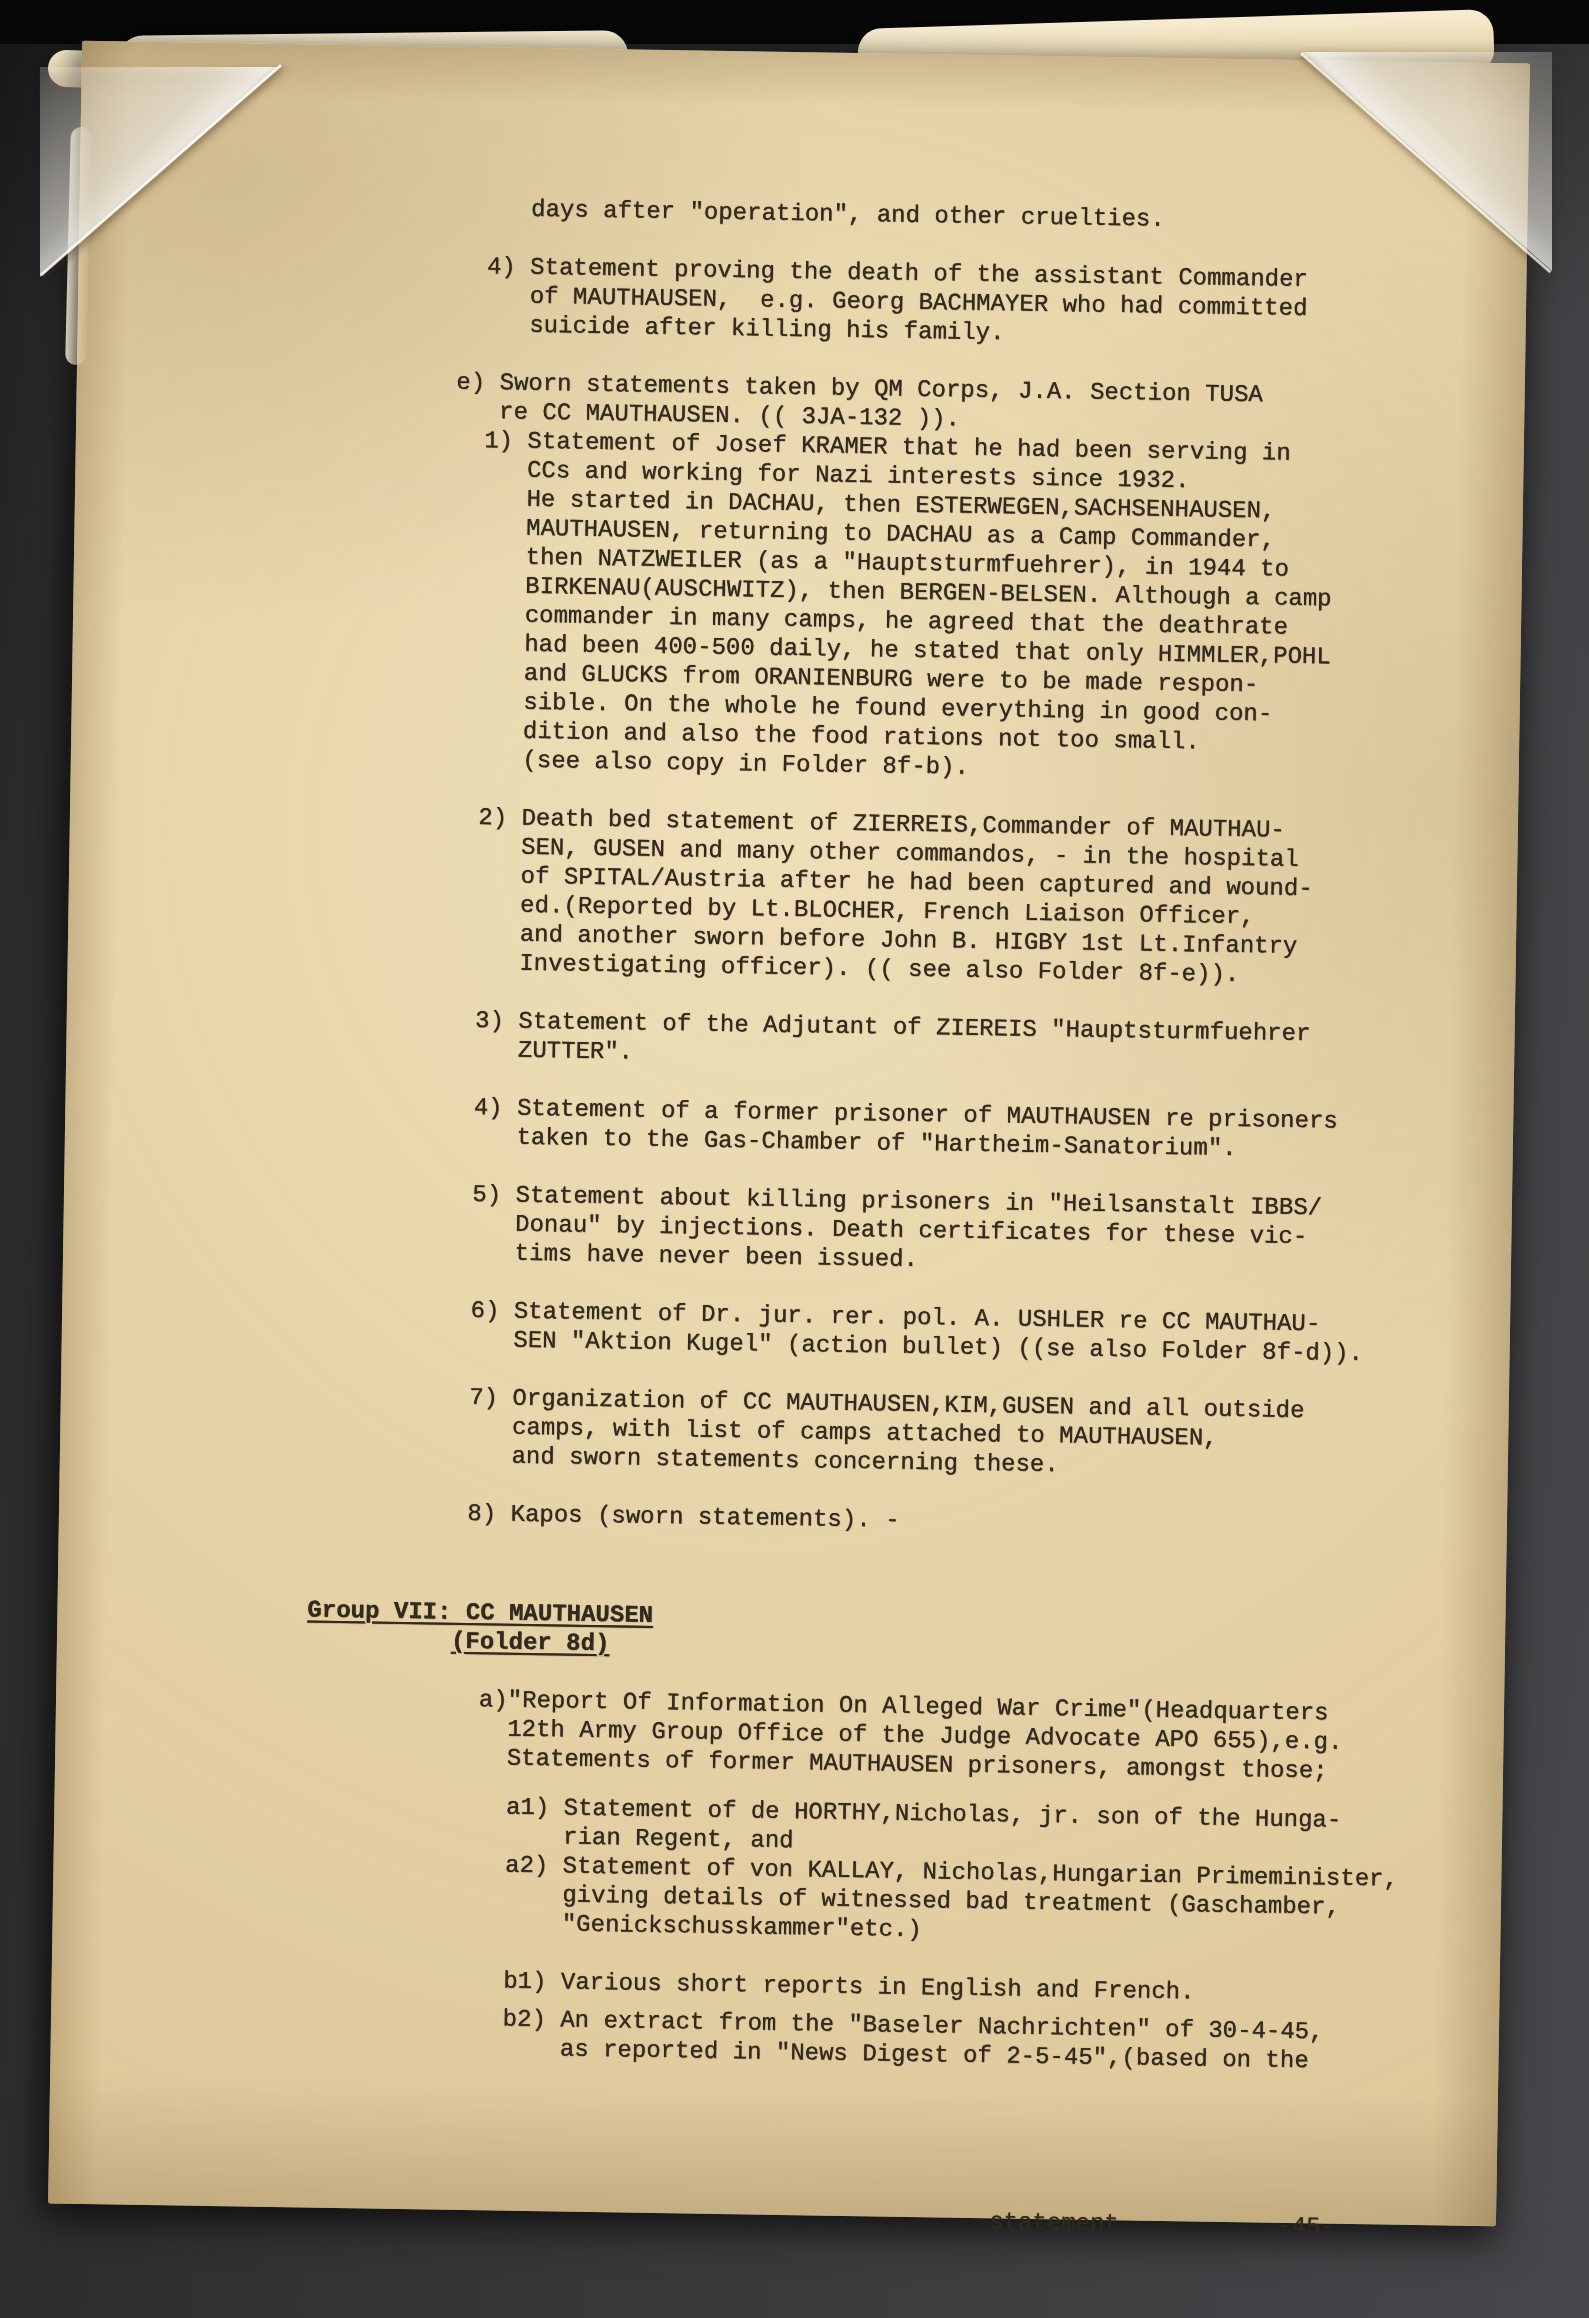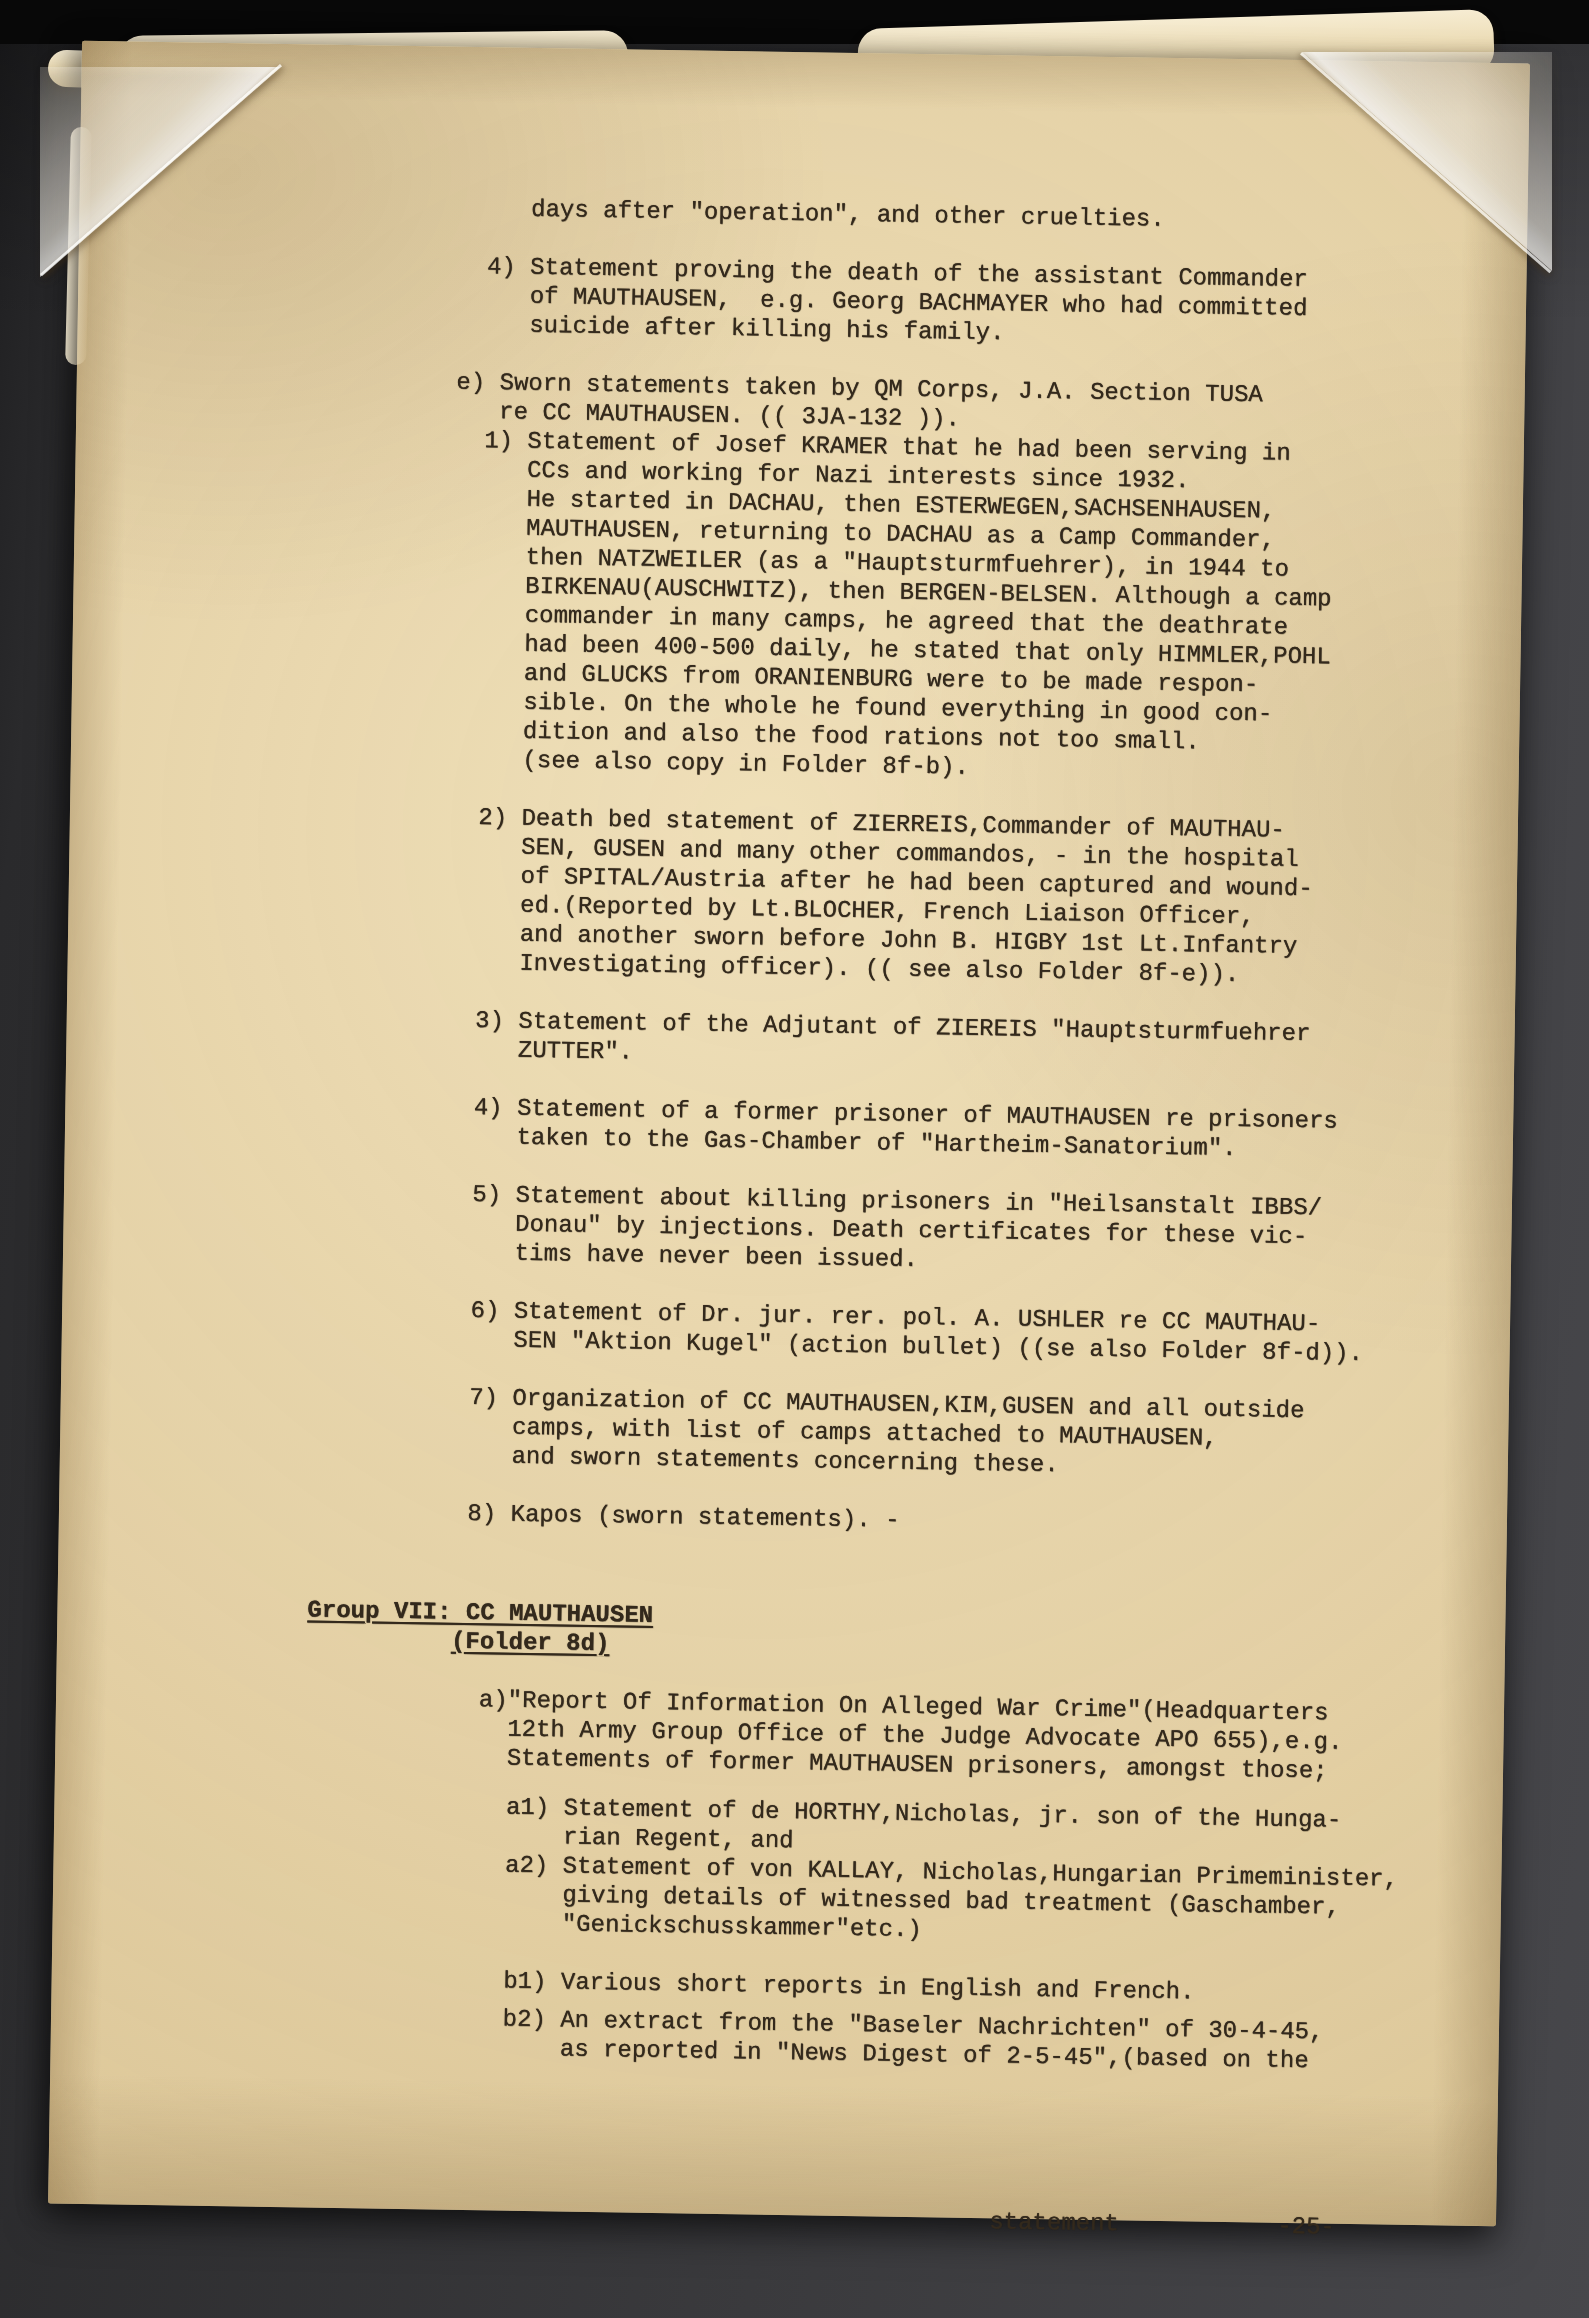--- a/index.html
+++ b/index.html
@@ -113,21 +113,21 @@
   <div class="curl curl-a"></div>
   <div class="curl curl-b"></div>
   <div class="curl curl-c"></div>
 
   <div class="paper">
     <div class="paper-texture"></div>
 
     <div class="text-block">
       <div><div class="block"><div class="line">              days after "operation", and other cruelties.</div></div><div class="block" style="margin-top: calc(var(--lh) * 1);"><div class="line">           4) Statement proving the death of the assistant Commander</div><div class="line">              of MAUTHAUSEN,  e.g. Georg BACHMAYER who had committed</div><div class="line">              suicide after killing his family.</div></div><div class="block" style="margin-top: calc(var(--lh) * 1);"><div class="line">         e) Sworn statements taken by QM Corps, J.A. Section TUSA</div><div class="line">            re CC MAUTHAUSEN. (( 3JA-132 )).</div></div><div class="block"><div class="line">           1) Statement of Josef KRAMER that he had been serving in</div><div class="line">              CCs and working for Nazi interests since 1932.</div><div class="line">              He started in DACHAU, then ESTERWEGEN,SACHSENHAUSEN,</div><div class="line">              MAUTHAUSEN, returning to DACHAU as a Camp Commander,</div><div class="line">              then NATZWEILER (as a "Hauptsturmfuehrer), in 1944 to</div><div class="line">              BIRKENAU(AUSCHWITZ), then BERGEN-BELSEN. Although a camp</div><div class="line">              commander in many camps, he agreed that the deathrate</div><div class="line">              had been 400-500 daily, he stated that only HIMMLER,POHL</div><div class="line">              and GLUCKS from ORANIENBURG were to be made respon-</div><div class="line">              sible. On the whole he found everything in good con-</div><div class="line">              dition and also the food rations not too small.</div><div class="line">              (see also copy in Folder 8f-b).</div></div><div class="block" style="margin-top: calc(var(--lh) * 1);"><div class="line">           2) Death bed statement of ZIERREIS,Commander of MAUTHAU-</div><div class="line">              SEN, GUSEN and many other commandos, - in the hospital</div><div class="line">              of SPITAL/Austria after he had been captured and wound-</div><div class="line">              ed.(Reported by Lt.BLOCHER, French Liaison Officer,</div><div class="line">              and another sworn before John B. HIGBY 1st Lt.Infantry</div><div class="line">              Investigating officer). (( see also Folder 8f-e)).</div></div><div class="block" style="margin-top: calc(var(--lh) * 1);"><div class="line">           3) Statement of the Adjutant of ZIEREIS "Hauptsturmfuehrer</div><div class="line">              ZUTTER".</div></div><div class="block" style="margin-top: calc(var(--lh) * 1);"><div class="line">           4) Statement of a former prisoner of MAUTHAUSEN re prisoners</div><div class="line">              taken to the Gas-Chamber of "Hartheim-Sanatorium".</div></div><div class="block" style="margin-top: calc(var(--lh) * 1);"><div class="line">           5) Statement about killing prisoners in "Heilsanstalt IBBS/</div><div class="line">              Donau" by injections. Death certificates for these vic-</div><div class="line">              tims have never been issued.</div></div><div class="block" style="margin-top: calc(var(--lh) * 1);"><div class="line">           6) Statement of Dr. jur. rer. pol. A. USHLER re CC MAUTHAU-</div><div class="line">              SEN "Aktion Kugel" (action bullet) ((se also Folder 8f-d)).</div></div><div class="block" style="margin-top: calc(var(--lh) * 1);"><div class="line">           7) Organization of CC MAUTHAUSEN,KIM,GUSEN and all outside</div><div class="line">              camps, with list of camps attached to MAUTHAUSEN,</div><div class="line">              and sworn statements concerning these.</div></div><div class="block" style="margin-top: calc(var(--lh) * 1);"><div class="line">           8) Kapos (sworn statements). -</div></div><div class="block bold" style="margin-top: calc(var(--lh) * 2.4);"><div class="line"><span class="u">Group VII: CC MAUTHAUSEN</span></div></div><div class="block bold"><div class="line">          <span class="u">(Folder 8d)</span></div></div><div class="block" style="margin-top: calc(var(--lh) * 1);"><div class="line">            a)"Report Of Information On Alleged War Crime"(Headquarters</div><div class="line">              12th Army Group Office of the Judge Advocate APO 655),e.g.</div><div class="line">              Statements of former MAUTHAUSEN prisoners, amongst those;</div></div><div class="block" style="margin-top: calc(var(--lh) * 0.7);"><div class="line">              a1) Statement of de HORTHY,Nicholas, jr. son of the Hunga-</div><div class="line">                  rian Regent, and</div></div><div class="block"><div class="line">              a2) Statement of von KALLAY, Nicholas,Hungarian Primeminister,</div><div class="line">                  giving details of witnessed bad treatment (Gaschamber,</div><div class="line">                  "Genickschusskammer"etc.)</div></div><div class="block" style="margin-top: calc(var(--lh) * 1);"><div class="line">              b1) Various short reports in English and French.</div></div><div class="block" style="margin-top: calc(var(--lh) * 0.3);"><div class="line">              b2) An extract from the "Baseler Nachrichten" of 30-4-45,</div><div class="line">                  as reported in "News Digest of 2-5-45",(based on the</div></div></div>
 
-      <div class="line footer-line"><span>statement</span><span class="pageno">-25-</span></div>
+      <div class="line footer-line"><span>statement</span><span class="pageno">-45-</span></div>
     </div>
   </div>
 
   <div class="edge-sliver"></div>
 
   <div class="photo-corner pc-left">
     <div class="film"></div>
     <div class="fold"></div>
   </div>
   <div class="photo-corner pc-right">

